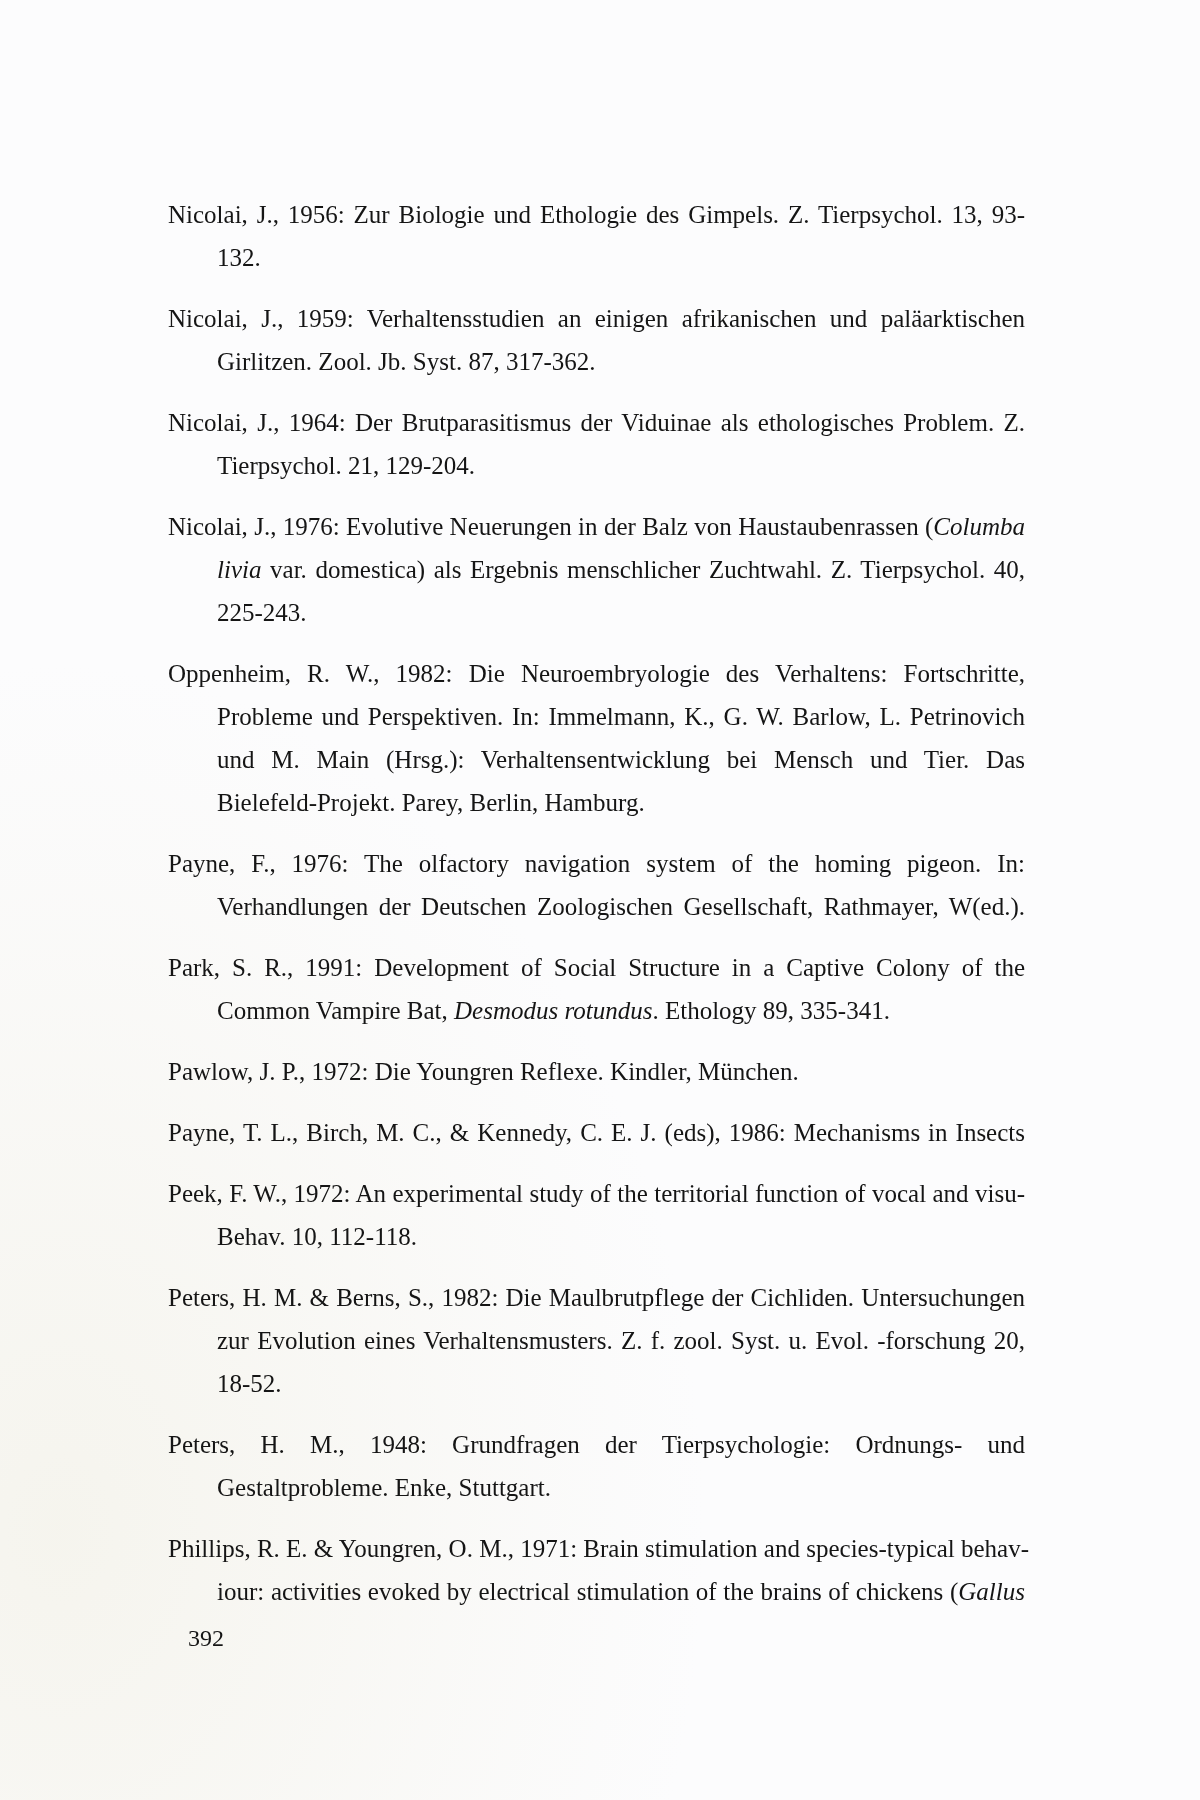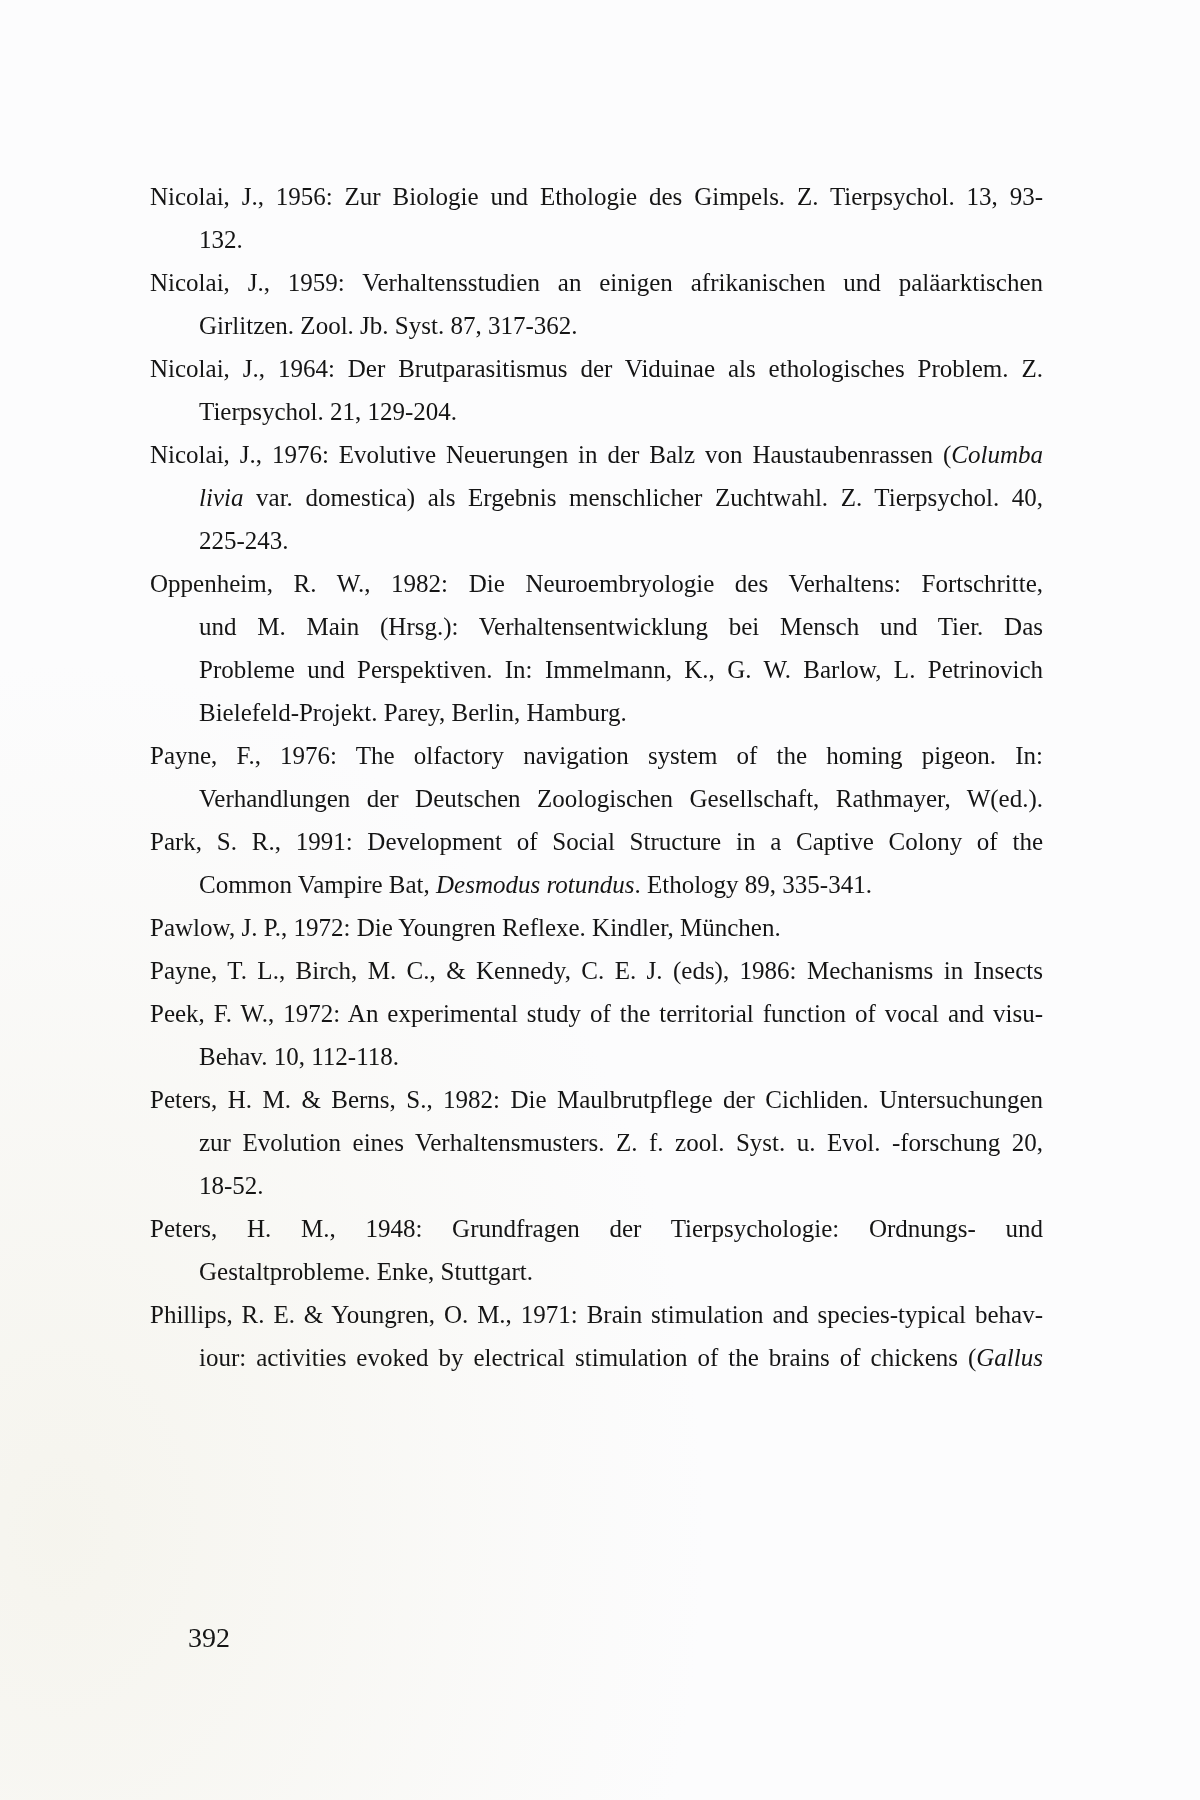--- a/index.html
+++ b/index.html
@@ -23,41 +23,41 @@
         radial-gradient(ellipse at 5% 85%, rgba(240,238,225,0.55), rgba(252,252,253,0) 40%),
         #fcfcfd;
     }
     .refs {
       position: absolute;
       left: 150px;
       top: 175px;
       width: 893px;
     }
     .ref {
-      margin: 0;
+      margin: 18px;
       padding: 0;
     }
     .line {
       display: block;
       height: 43px;
       line-height: 43px;
       font-size: 25px;
       white-space: nowrap;
       text-align: justify;
       text-align-last: justify;
     }
     .line.first { padding-left: 0; }
     .line.cont { padding-left: 49px; }
     .line.last { text-align-last: left; }
     .it { font-style: italic; }
     .page-number {
       position: absolute;
       left: 188px;
       top: 1623px;
-      font-size: 28px;
+      font-size: 24px;
       line-height: 30px;
       color: #151515;
     }
   </style>
 </head>
 <body>
 
 <div class="page">
   <div class="refs" id="refs">
       <div class="ref">
@@ -72,22 +72,22 @@
         <span class="line first"><span>Nicolai, J., 1964: Der Brutparasitismus der Viduinae als ethologisches Problem. Z.</span></span>
         <span class="line cont last"><span>Tierpsychol. 21, 129-204.</span></span>
       </div>
       <div class="ref">
         <span class="line first"><span>Nicolai, J., 1976: Evolutive Neuerungen in der Balz von Haustaubenrassen (</span><span class="it">Columba</span></span>
         <span class="line cont"><span class="it">livia</span><span> var. domestica) als Ergebnis menschlicher Zuchtwahl. Z. Tierpsychol. 40,</span></span>
         <span class="line cont last"><span>225-243.</span></span>
       </div>
       <div class="ref">
         <span class="line first"><span>Oppenheim, R. W., 1982: Die Neuroembryologie des Verhaltens: Fortschritte,</span></span>
+        <span class="line cont"><span>Probleme und Perspektiven. In: Immelmann, K., G. W. Barlow, L. Petrinovich</span></span>
         <span class="line cont"><span>und M. Main (Hrsg.): Verhaltensentwicklung bei Mensch und Tier. Das</span></span>
-        <span class="line cont"><span>Probleme und Perspektiven. In: Immelmann, K., G. W. Barlow, L. Petrinovich</span></span>
         <span class="line cont last"><span>Bielefeld-Projekt. Parey, Berlin, Hamburg.</span></span>
       </div>
       <div class="ref">
         <span class="line first"><span>Payne, F., 1976: The olfactory navigation system of the homing pigeon. In:</span></span>
         <span class="line cont"><span>Verhandlungen der Deutschen Zoologischen Gesellschaft, Rathmayer, W(ed.).</span></span>
       </div>
       <div class="ref">
         <span class="line first"><span>Park, S. R., 1991: Development of Social Structure in a Captive Colony of the</span></span>
         <span class="line cont last"><span>Common Vampire Bat, </span><span class="it">Desmodus rotundus</span><span>. Ethology 89, 335-341.</span></span>
       </div>

